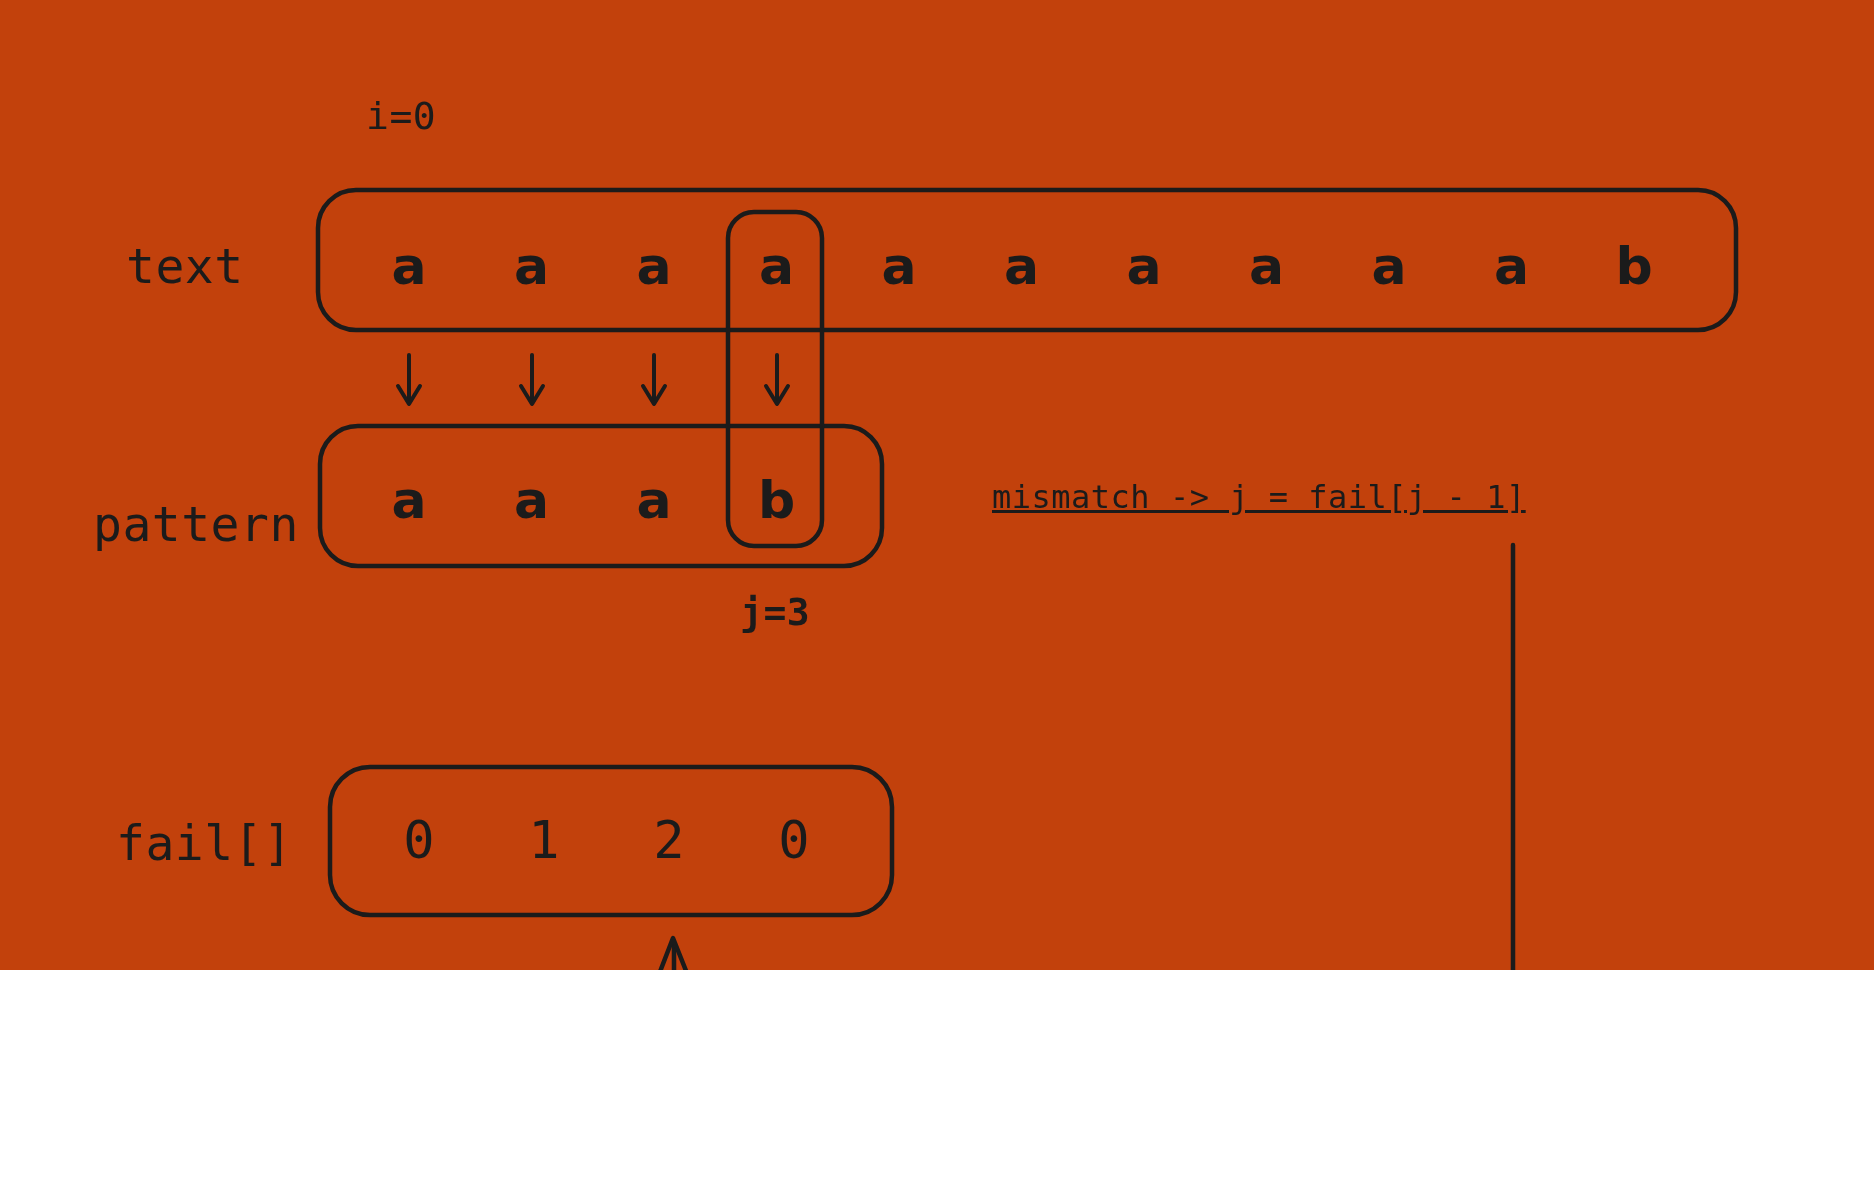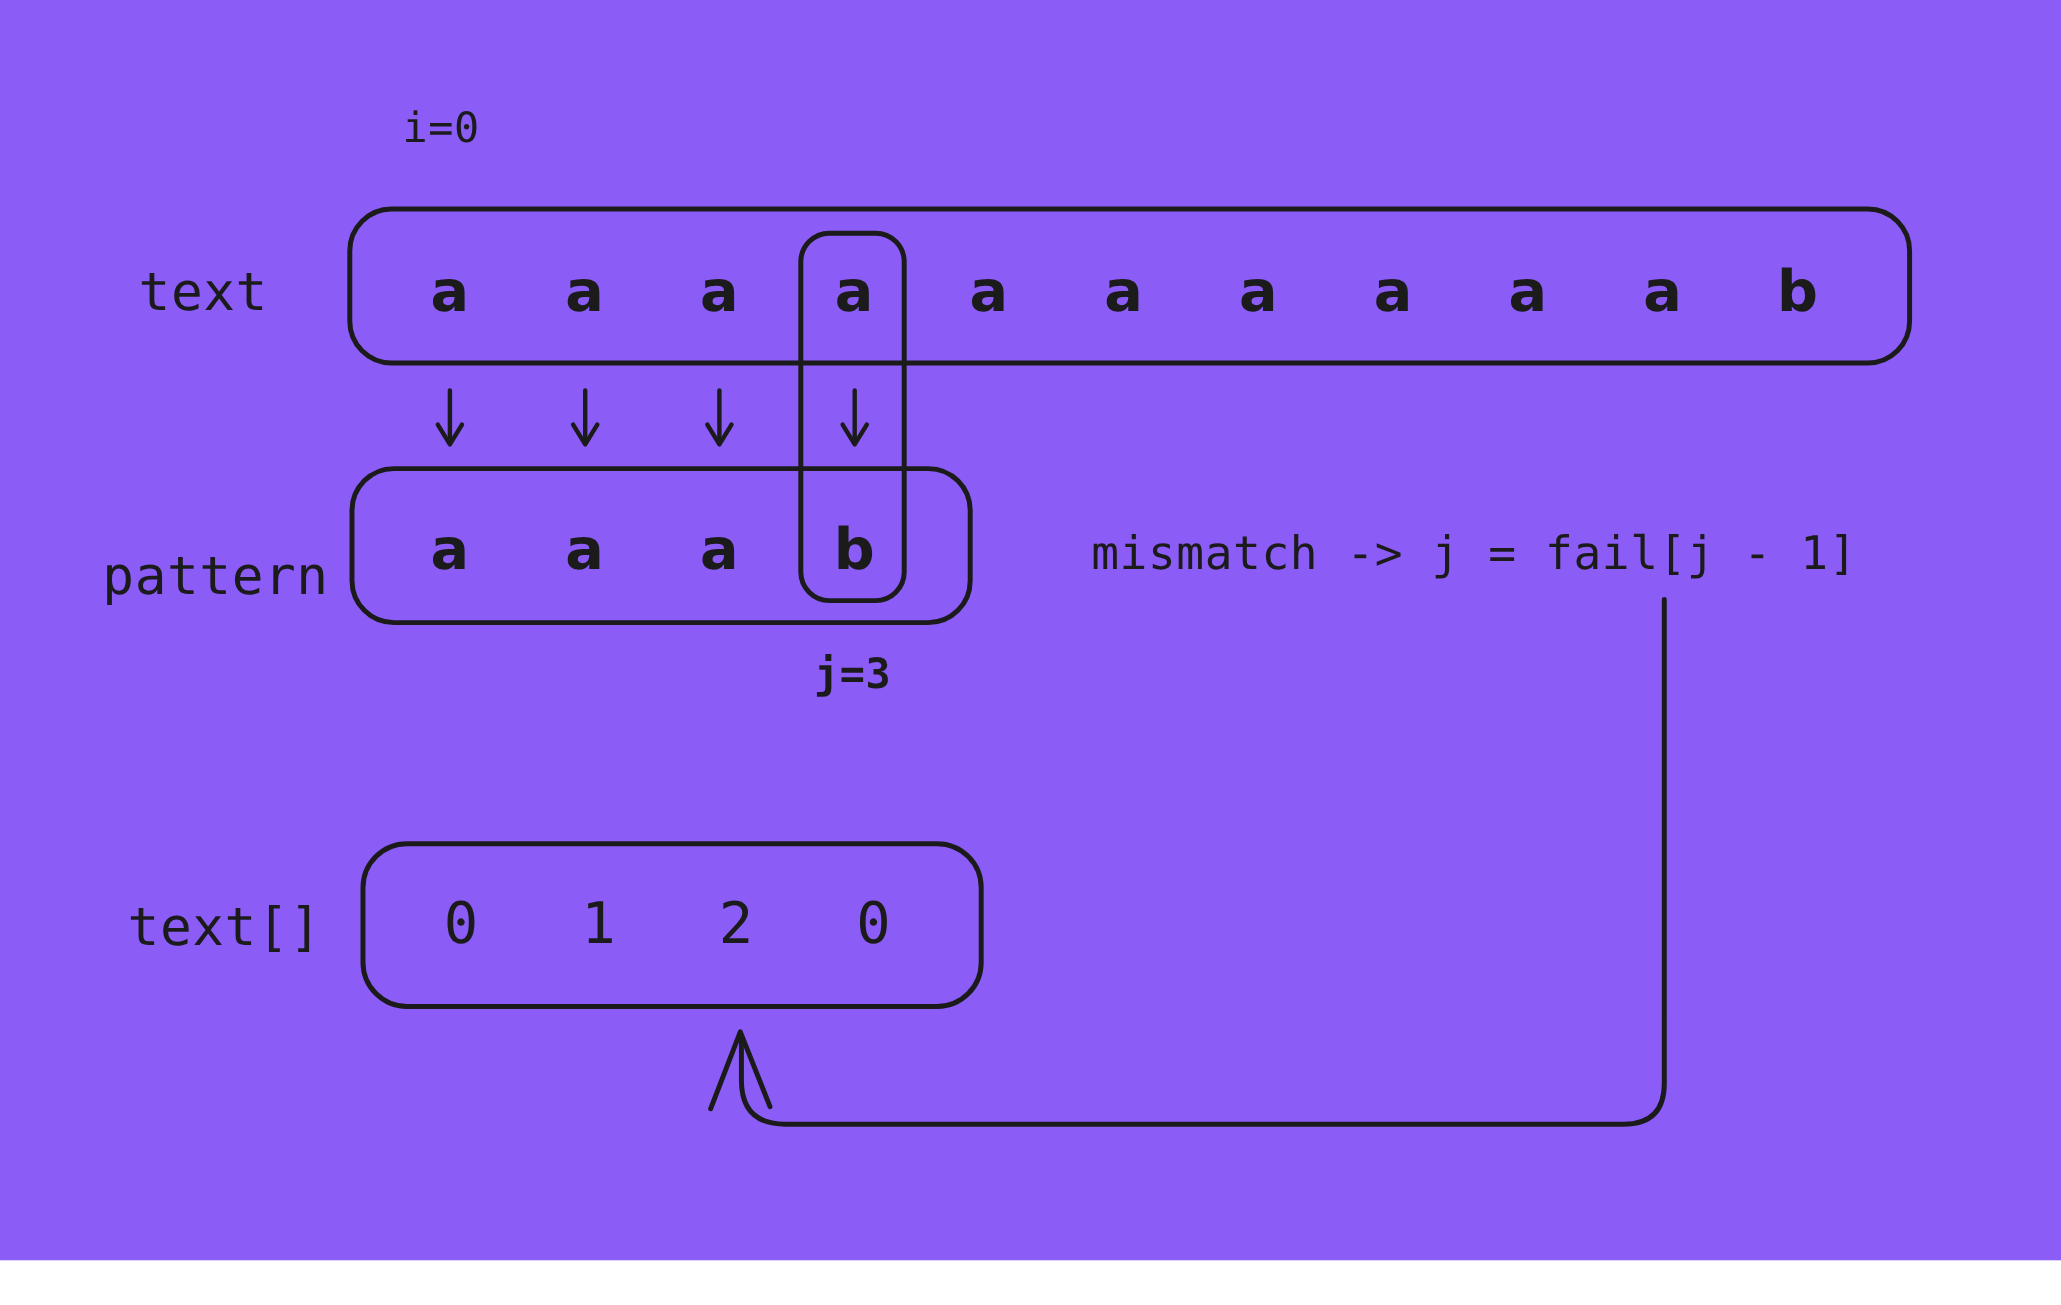--- a/index.html
+++ b/index.html
@@ -3,22 +3,22 @@
 <meta charset="utf-8">
 <style>
   html, body {
     margin: 0;
     padding: 0;
     background: #ffffff;
   }
   #stage {
     position: relative;
     width: 1874px;
-    height: 1146px;
-    background: #8b5cf6;
+    height: 970px;
+    background: #c2410c;
     overflow: hidden;
     font-family: "DejaVu Sans Mono", "Liberation Mono", monospace;
     color: #1b1b1b;
   }
   #vector-layer {
     position: absolute;
     left: 0; top: 0;
     width: 1874px;
     height: 1186px;
   }
@@ -29,21 +29,22 @@
     white-space: pre;
     letter-spacing: 0.5px;
   }
   .row-label {
     font-size: 48px;
   }
   .idx-label {
     font-size: 38px;
   }
   .note-label {
-    font-size: 42px;
+    font-size: 32px;
+    text-decoration: underline;
   }
   .cell {
     position: absolute;
     font-family: "DejaVu Sans", "Liberation Sans", sans-serif;
     font-size: 52px;
     font-weight: 700;
     color: #1b1b1b;
     text-align: center;
     transform: translate(-50%, -50%);
     white-space: pre;
@@ -106,21 +107,21 @@
   </svg>
 
   <div class="lbl idx-label" style="left:366px; top:94px;">i=0</div>
 
   <div class="lbl row-label" style="left:126px; top:238px;">text</div>
 
   <div class="lbl row-label" style="left:93px; top:496px;">pattern</div>
 
   <div class="lbl idx-label" style="left:740px; top:590px;font-weight:bold;">j=3</div>
 
-  <div class="lbl row-label" style="left:116px; top:815px;">text[]</div>
+  <div class="lbl row-label" style="left:116px; top:815px;">fail[]</div>
 
   <div class="lbl note-label" style="left:992px; top:478px;">mismatch -&gt; j = fail[j - 1]</div>
 
   <div id="text-cells">
       <div class="cell" style="left: 409px; top: 266px;">a</div>
       <div class="cell" style="left: 531.5px; top: 266px;">a</div>
       <div class="cell" style="left: 654px; top: 266px;">a</div>
       <div class="cell" style="left: 776.5px; top: 266px;">a</div>
       <div class="cell" style="left: 899px; top: 266px;">a</div>
       <div class="cell" style="left: 1021.5px; top: 266px;">a</div>

